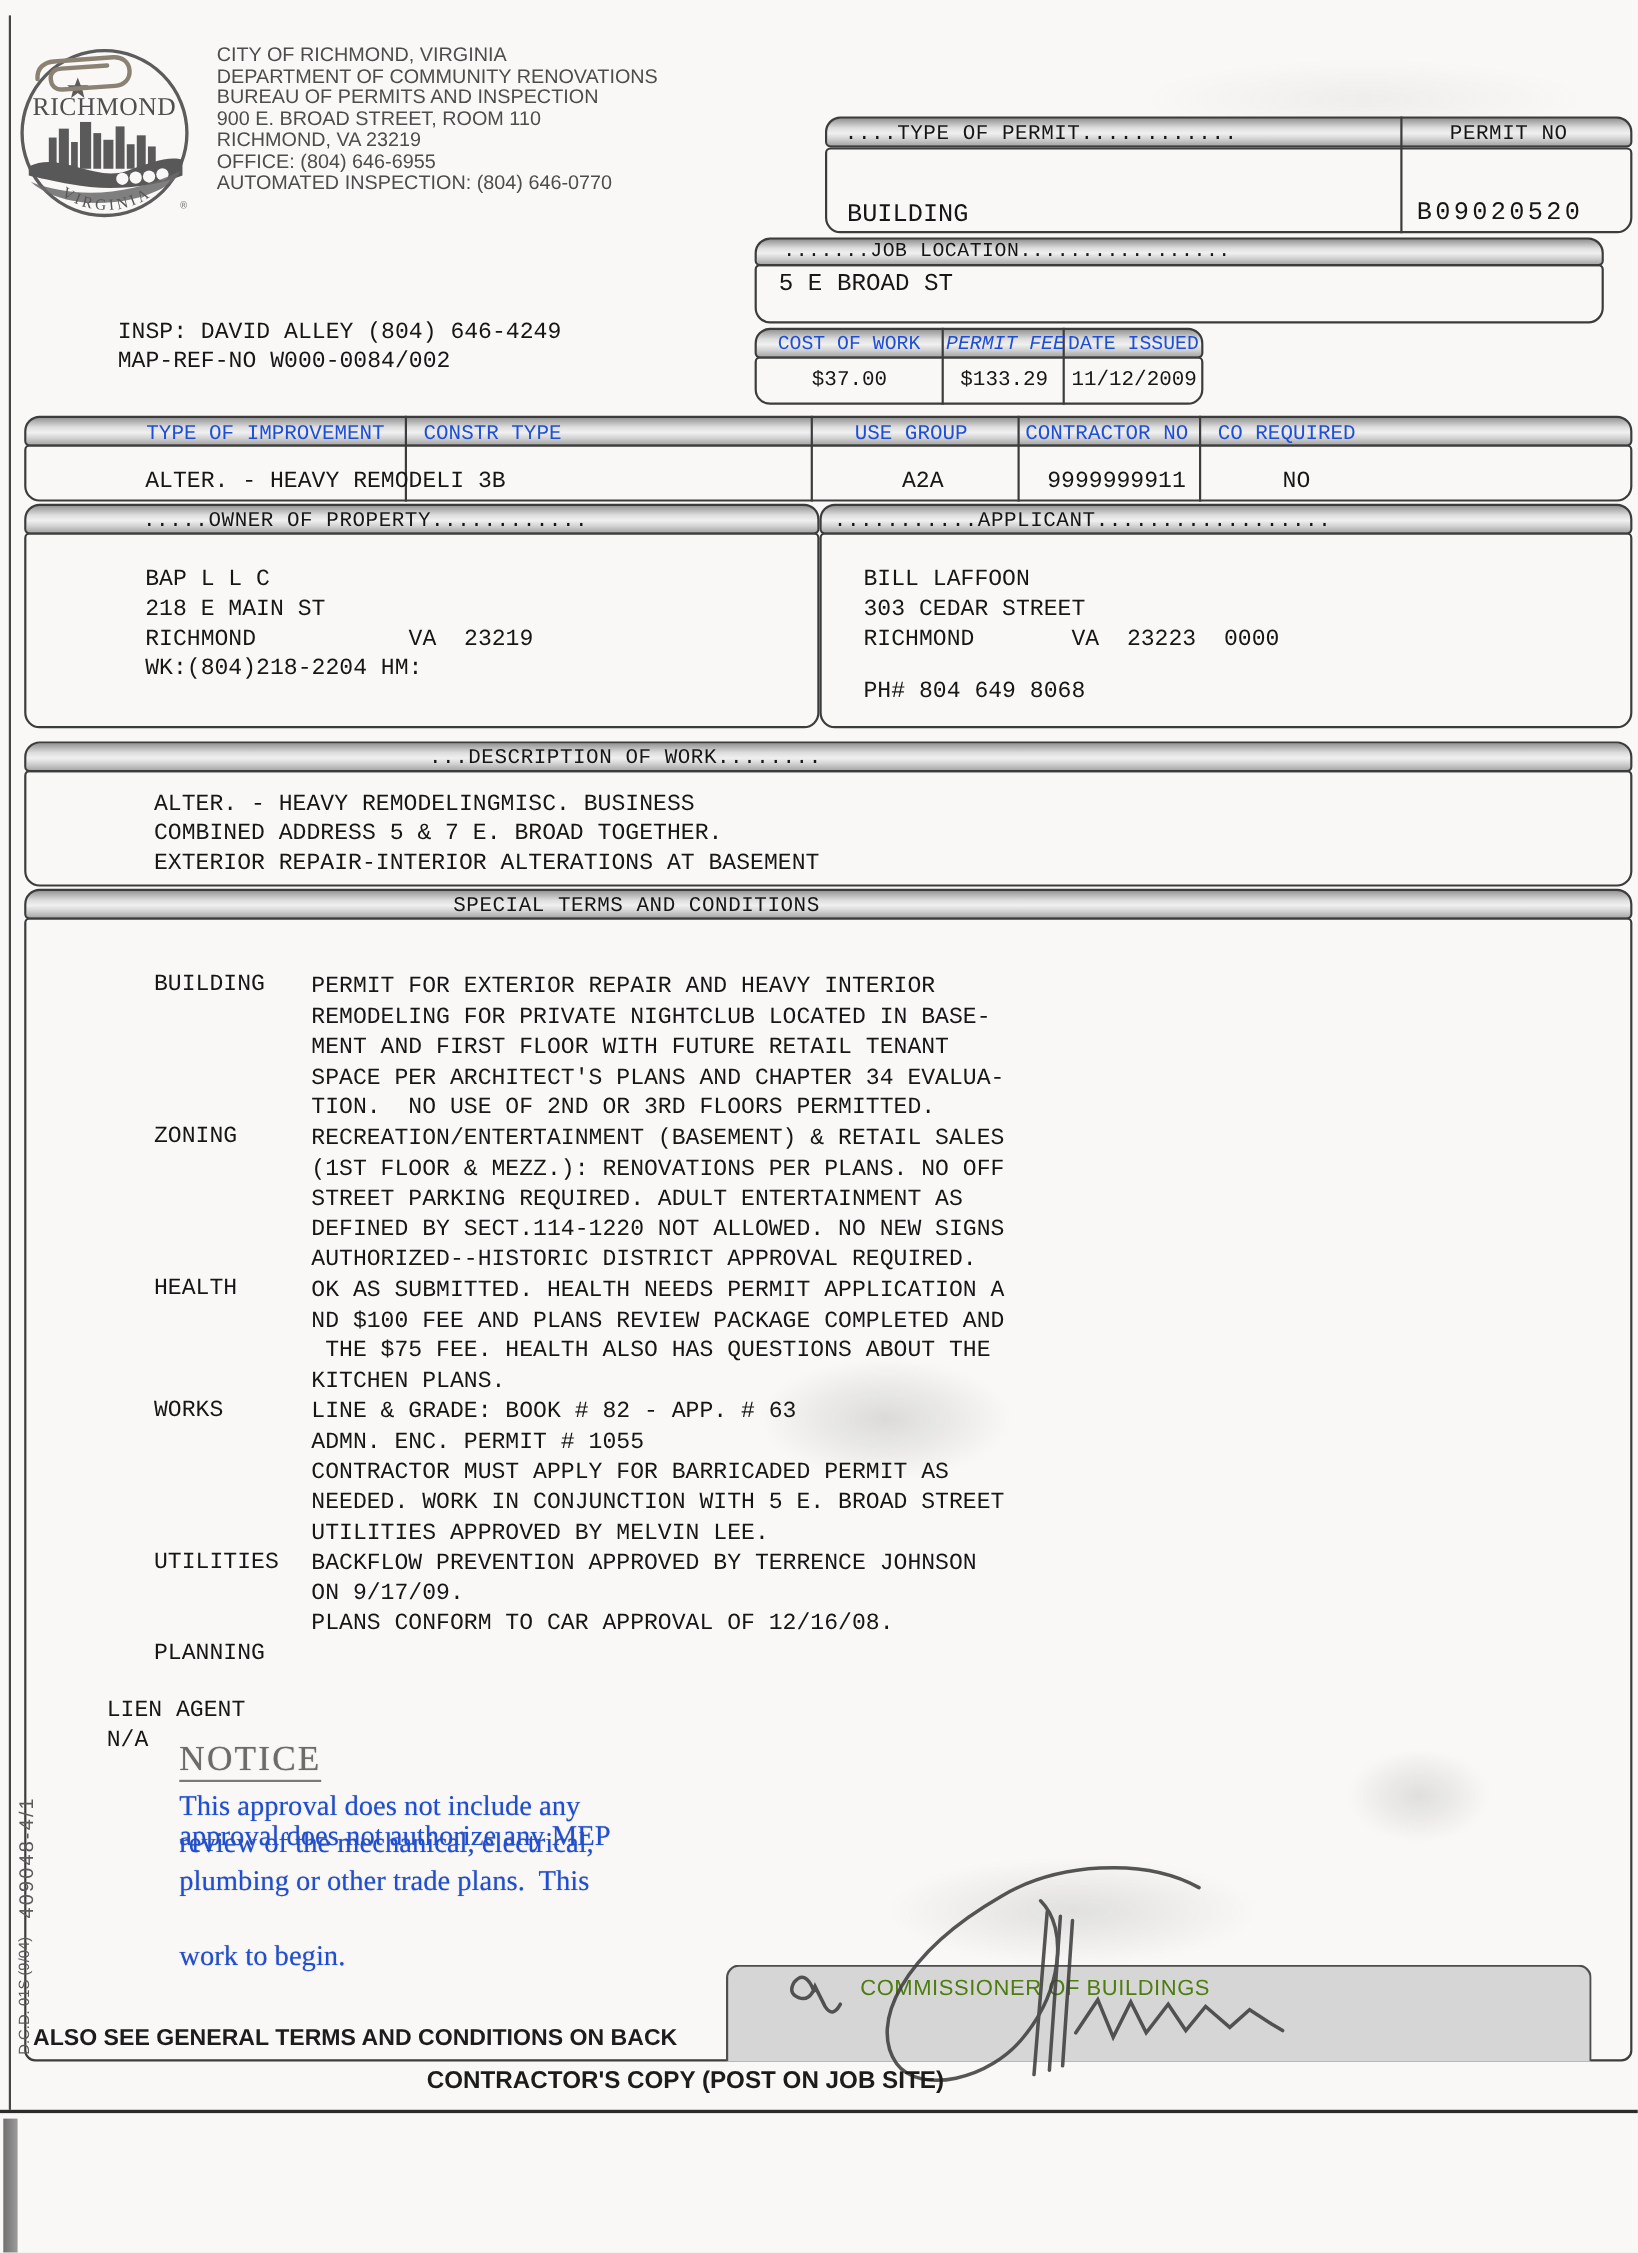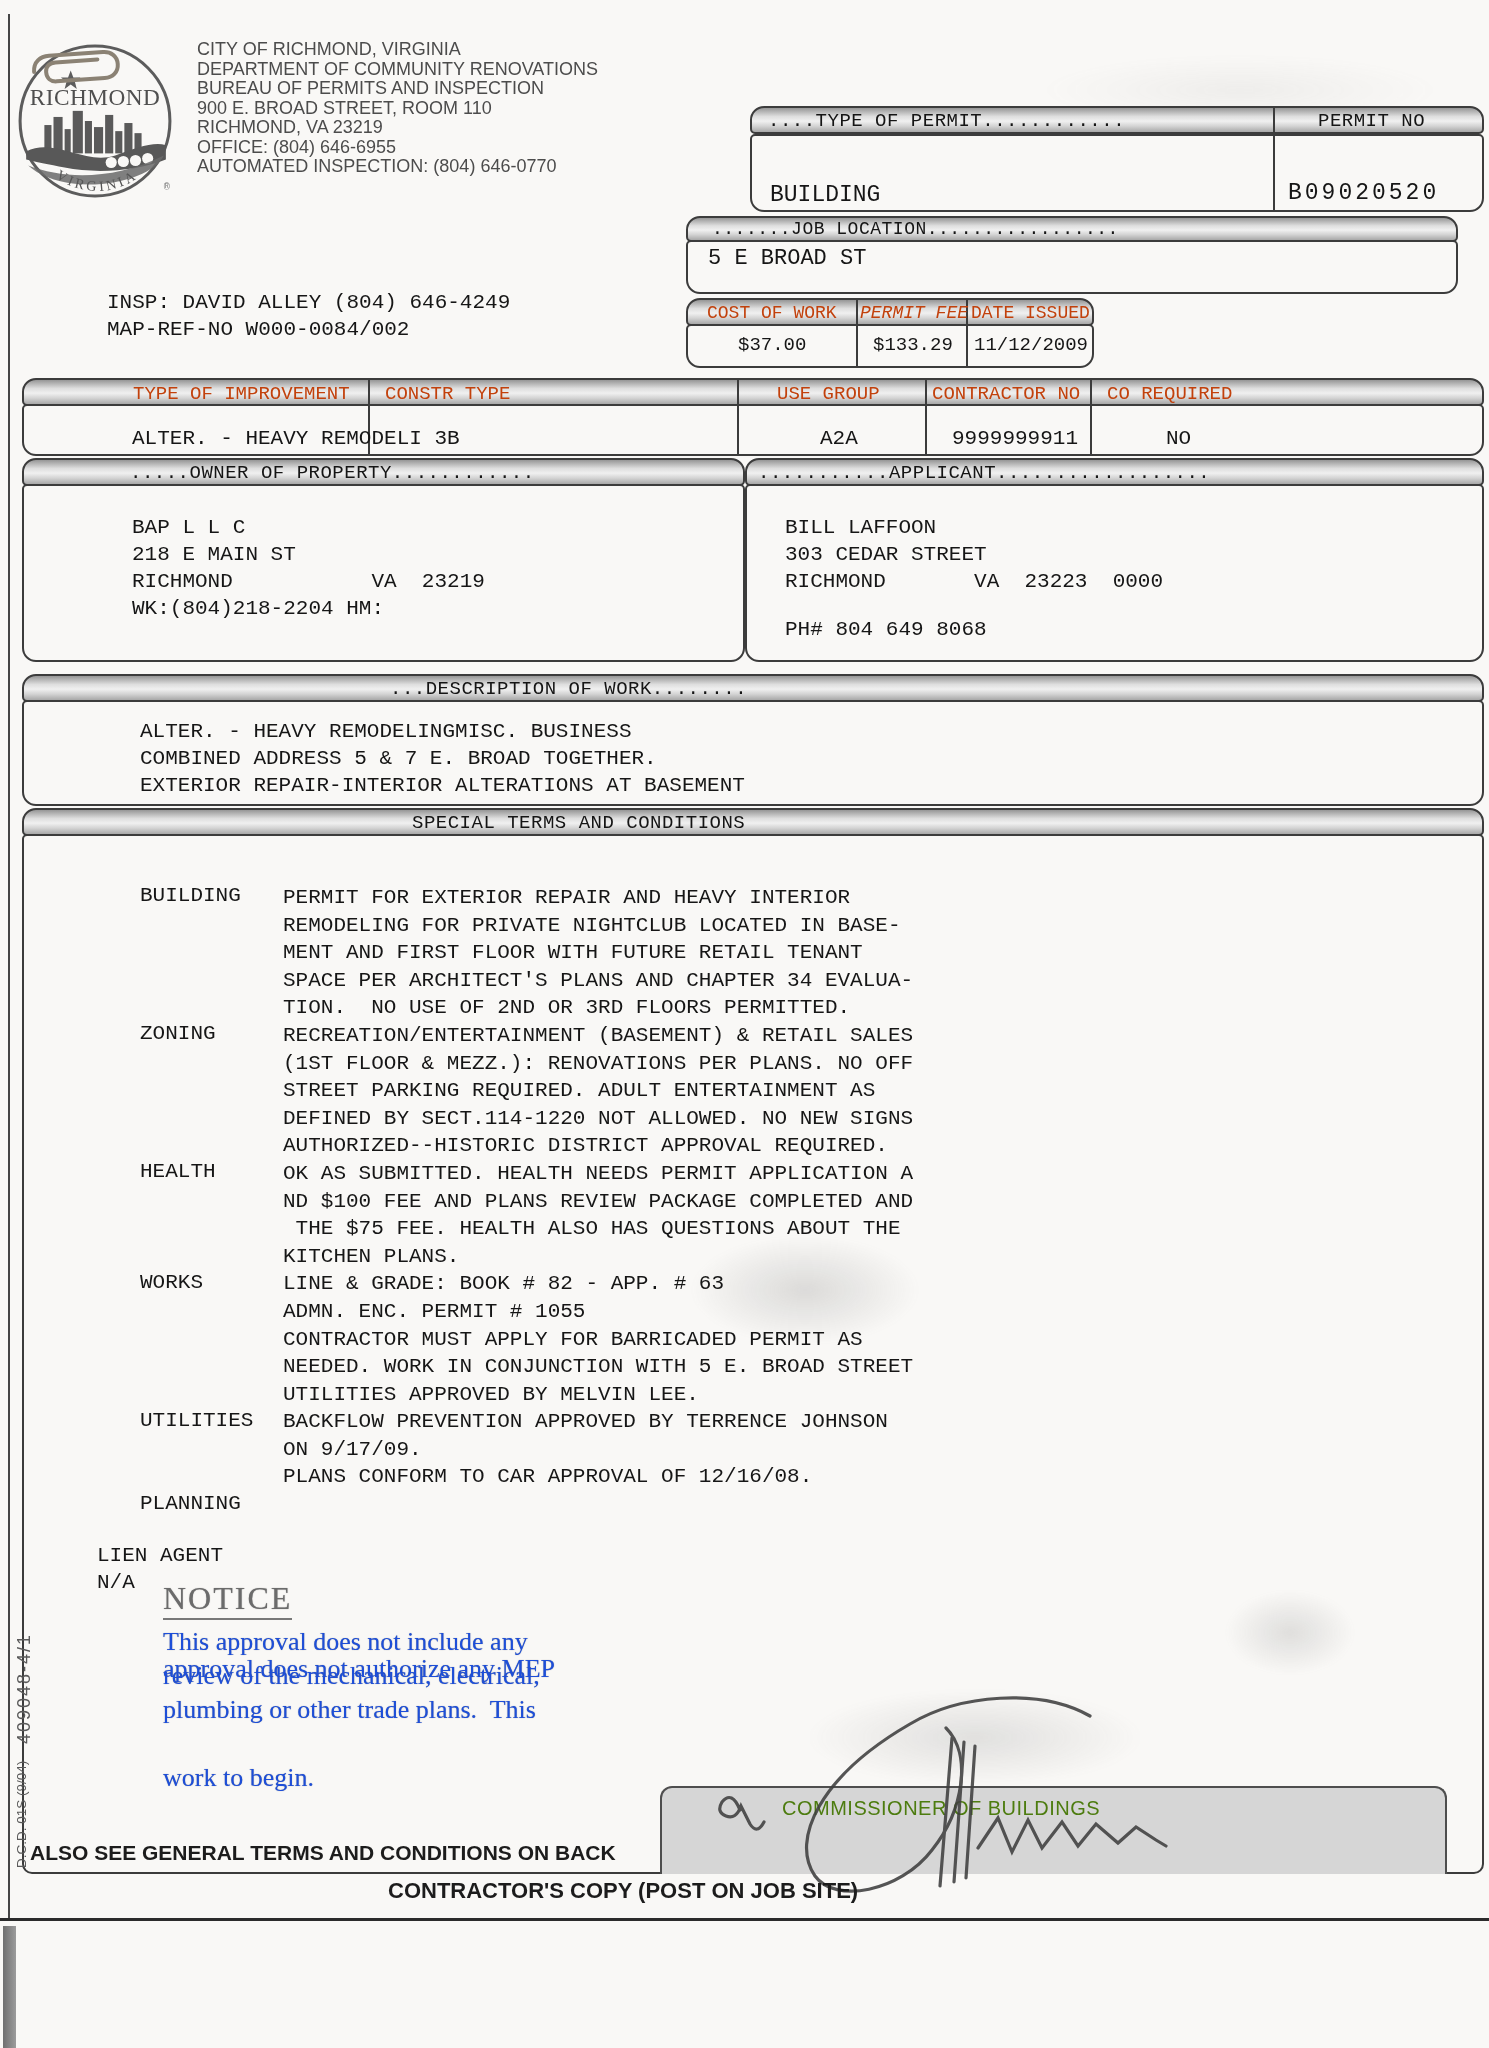--- a/index.html
+++ b/index.html
@@ -7,21 +7,21 @@
         font-family:"Liberation Mono","DejaVu Sans Mono",monospace;color:#1d1d1d;}
   .abs{position:absolute;}
   .sans{font-family:"Liberation Sans","DejaVu Sans",sans-serif;}
   .serif{font-family:"Liberation Serif","DejaVu Serif",serif;}
   .bar{position:absolute;height:28px;box-sizing:border-box;border:2px solid #3c3c3c;
        border-radius:14px 14px 5px 5px;
        background:linear-gradient(180deg,#969696 0%,#dedede 35%,#f0f0f0 55%,#d4d4d4 75%,#a8a8a8 100%);}
   .bbox{position:absolute;box-sizing:border-box;border:2px solid #3c3c3c;border-radius:5px 5px 14px 14px;}
   .vdiv{position:absolute;width:2px;background:#3c3c3c;}
   .bartext{position:absolute;font-size:19px;letter-spacing:.5px;color:#151515;white-space:pre;}
-  .hdr{position:absolute;font-size:19px;color:#c2410c;white-space:pre;}
+  .hdr{position:absolute;font-size:19px;color:#1d4ed8;white-space:pre;}
   .val{position:absolute;font-size:21px;color:#161616;white-space:pre;}
   .tl{height:27.6px;line-height:27.6px;font-size:21px;white-space:pre;color:#161616;}
   .tlabel{position:absolute;font-size:21px;white-space:pre;color:#161616;}
   .agline{font-size:18px;line-height:19.5px;color:#4c4c4c;}
   .noticeline{position:absolute;font-size:26px;color:#1d4ed8;white-space:pre;
               text-shadow:0 0 1px rgba(107,107,107,.65);}
   .smudge{position:absolute;filter:blur(2px);pointer-events:none;}
   .vtext{position:absolute;transform:rotate(-90deg);transform-origin:left top;
          font-family:"Liberation Sans","DejaVu Sans",sans-serif;color:#5a5a5a;white-space:nowrap;}
 </style>

